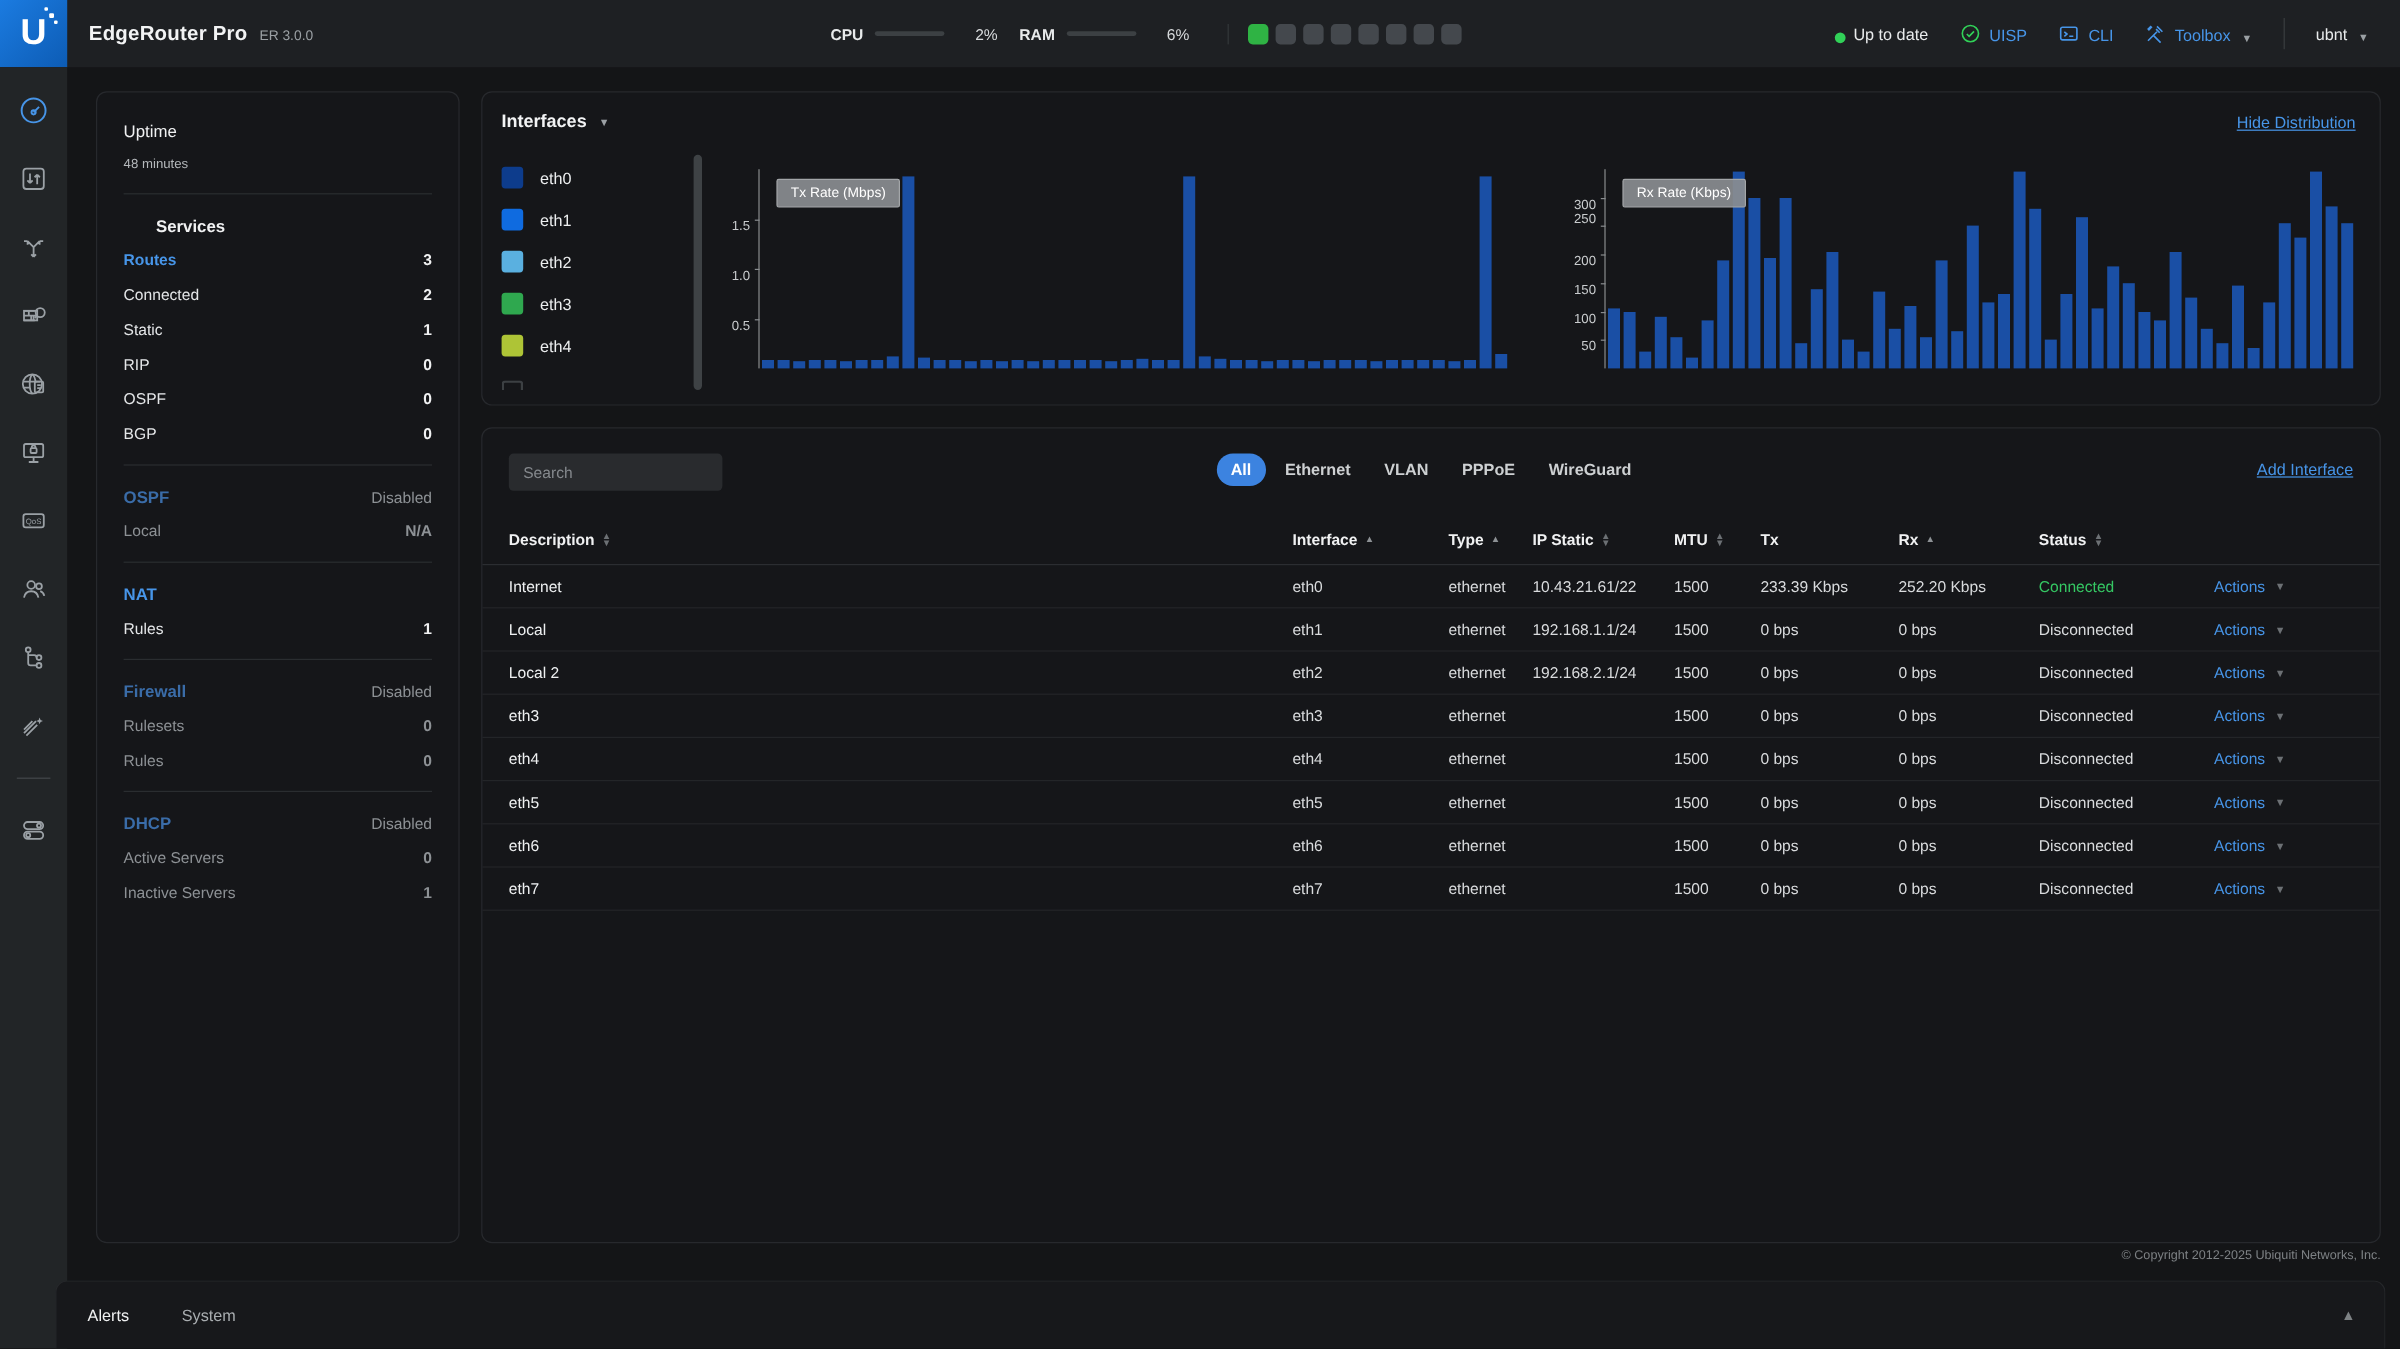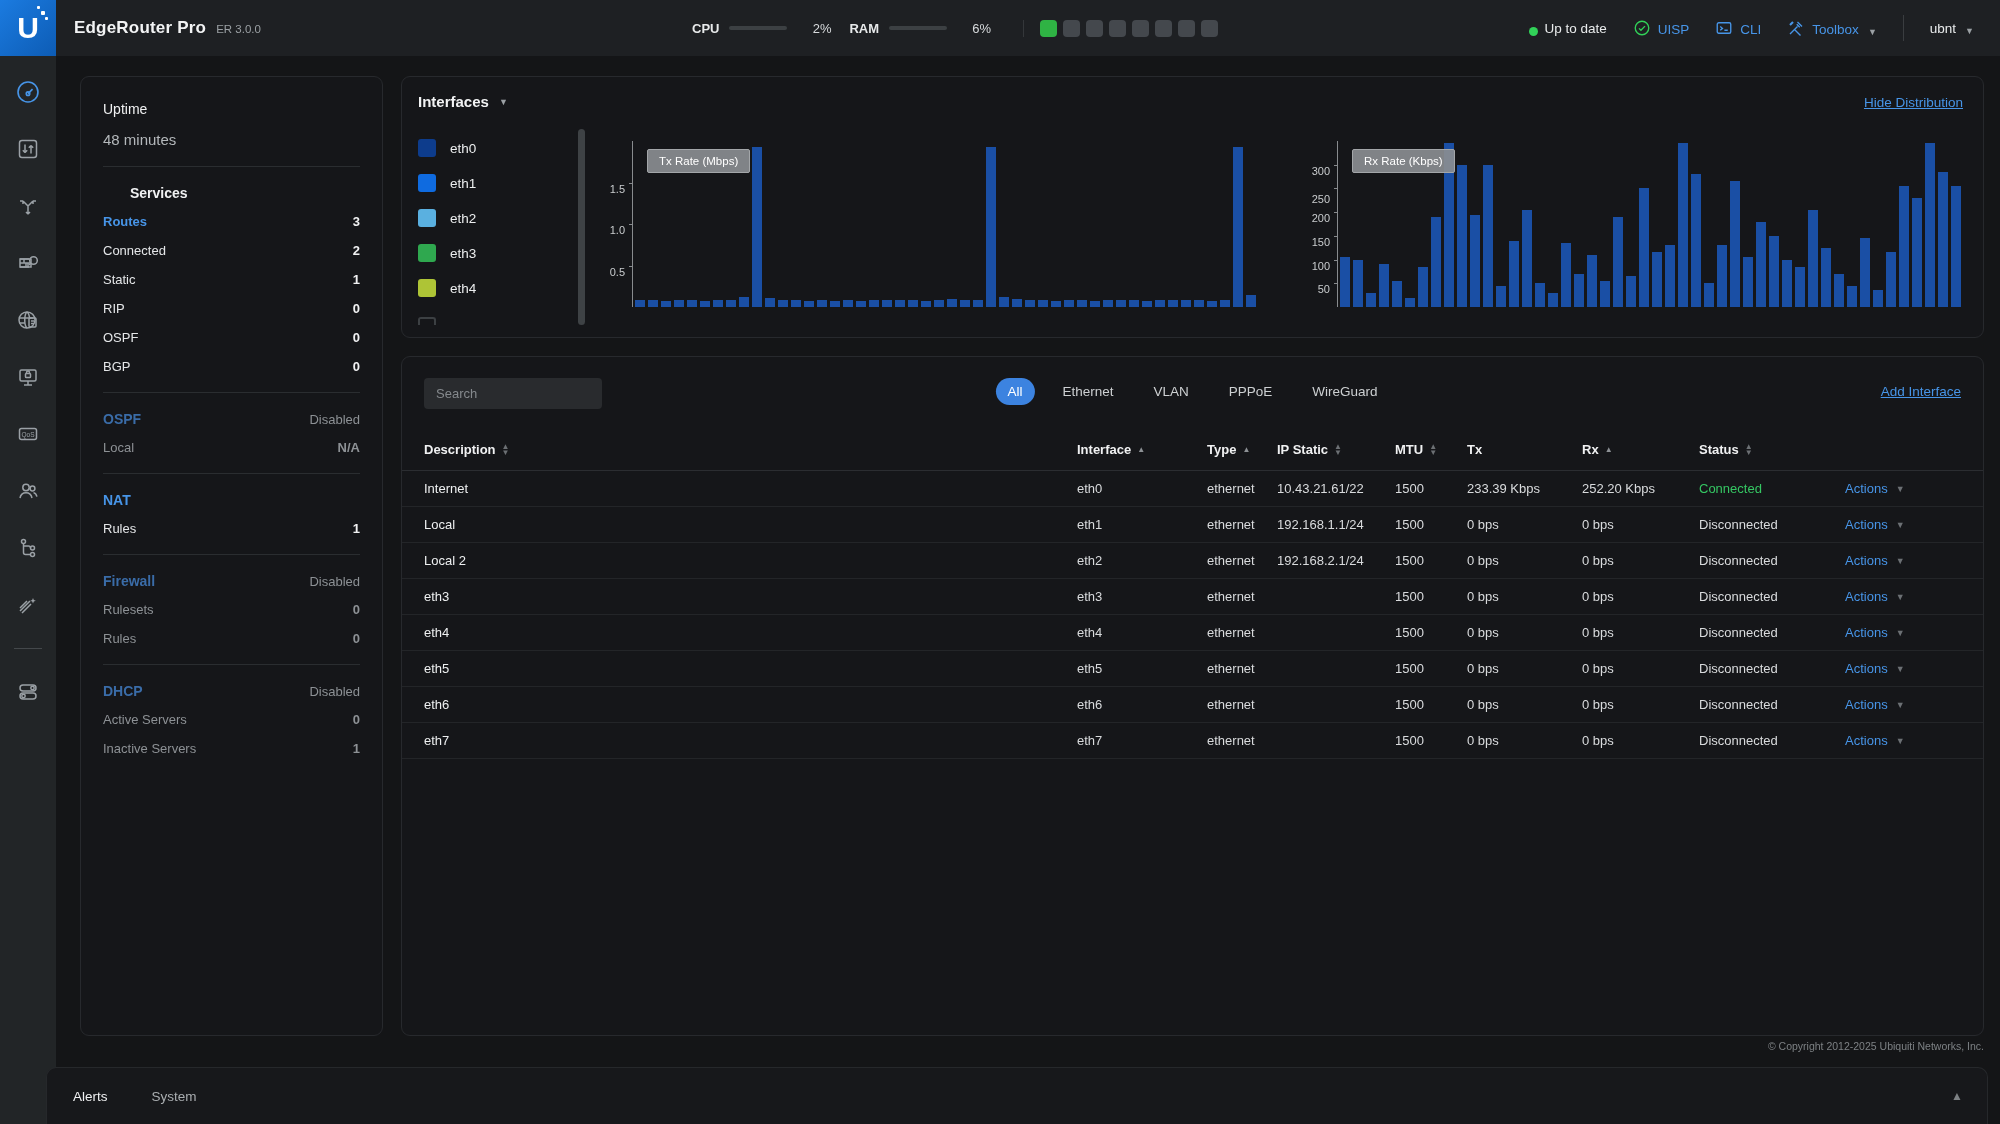--- a/index.html
+++ b/index.html
@@ -39,21 +39,21 @@
   .rail-div { width:28px; height:1px; background:#44484b; }
 
   
   .panel { position:absolute; background:#151619; border:1px solid #27292d; border-radius:9px; }
   #summary-panel { left:80px; top:76px; width:303px; height:960px; padding:24px 22px; }
   #charts-panel  { left:401px; top:76px; width:1583px; height:262px; }
   #table-panel   { left:401px; top:356px; width:1583px; height:680px; }
 
   
   .sum-title { color:#f0f1f2; font-size:14px; margin-bottom:14px; }
-  .sum-sub { color:#b4b8bb; font-size:15px; }
+  .sum-sub { color:#b4b8bb; font-size:11px; }
   .sum-hr { border:none; border-top:1px solid #2a2d30; margin:18px 0; }
   .sec-head { display:flex; justify-content:space-between; align-items:center; font-size:14px; font-weight:bold; margin-bottom:13px; }
   .sec-head .status { color:#8d9195; font-size:13px; font-weight:normal; }
   .sec-title.plain { color:#f0f1f2;margin-left:27px; }
   .sec-title.link { color:#4795e8; }
   .sec-title.dimlink { color:#3a6ca8; }
   .sum-row { display:flex; justify-content:space-between; font-size:13px; margin-bottom:14px; }
   .sum-row .lbl { color:#e4e6e8; }
   .sum-row .lbl.linklbl { color:#4795e8; font-weight:bold; }
   .sum-row .lbl.dim, .sum-row .val.dim { color:#8d9195; }
@@ -75,21 +75,21 @@
   .bars { position:absolute; left:2px; bottom:0; display:flex; align-items:flex-end; gap:3px; height:166px; }
   .bar { width:10px; }
   .tick { position:absolute; right:calc(100% + 8px); transform:translateY(50%); color:#c9ccce; font-size:11px; white-space:nowrap; }
   .tickmark { position:absolute; right:100%; width:4px; height:1px; background:#888b8e; }
   .ctip { position:absolute; left:14px; top:8px; background:rgba(138,141,144,.92); border:1px solid #a3a6a9; color:#fff; font-size:11.5px; padding:5px 11px; border-radius:2px; white-space:nowrap; }
 
   
   #table-toolbar { position:relative; height:72px; padding:22px; }
   #search { position:absolute; left:22px; top:21px; width:178px; height:31px; background:#292b2e; border:none; border-radius:4px; color:#e4e6e8; font-size:13px; padding:0 12px; font-family:"Liberation Sans",sans-serif; }
   #search::placeholder { color:#85898d; }
-  #type-tabs { position:absolute; left:50%; transform:translateX(-50%); top:21px; display:flex; align-items:center; gap:16px; }
+  #type-tabs { position:absolute; left:50%; transform:translateX(-50%); top:21px; display:flex; align-items:center; gap:4px;font-weight:bold; }
   .ttab { color:#cdd0d2; font-size:13.5px; padding:6px 12px; border-radius:15px; }
   .ttab.active { background:#3c83e0; color:#fff; }
   #add-if { position:absolute; right:22px; top:27px; color:#4795e8; font-size:13.5px; }
   .tgrid { display:grid; grid-template-columns:1fr 130px 70px 118px 72px 115px 117px 146px 116px; padding:0 22px; align-items:center; }
   #thead { height:42px; border-bottom:1px solid #2b2d31; }
   .th { color:#f0f1f2; font-size:13px; font-weight:bold; display:flex; align-items:center; gap:6px; }
   .sorts { display:flex; flex-direction:column; line-height:6px; font-size:8px; color:#6c7074; }
   .sort-asc { font-size:8px; color:#8d9195; }
   .trow { height:36px; border-bottom:1px solid #232528; font-size:13px; color:#d9dbdd; }
   .trow .c-desc { color:#eef0f1; }
@@ -424,21 +424,21 @@
       </div>
     <div id="chart-rx" class="chart">
         <span class="tick" style="top: 136.286px;">50</span>
         <span class="tickmark" style="top: 142.286px;"></span>
         <span class="tick" style="top: 112.571px;">100</span>
         <span class="tickmark" style="top: 118.571px;"></span>
         <span class="tick" style="top: 88.8571px;">150</span>
         <span class="tickmark" style="top: 94.8571px;"></span>
         <span class="tick" style="top: 65.1429px;">200</span>
         <span class="tickmark" style="top: 71.1429px;"></span>
-        <span class="tick" style="top: 46px;">250</span>
+        <span class="tick" style="top: 30px;">250</span>
         <span class="tickmark" style="top: 47.4286px;"></span>
         <span class="tick" style="top: 17.7143px;">300</span>
         <span class="tickmark" style="top: 23.7143px;"></span>
         <div class="bars">
           <div class="bar" style="height: 49.8px; background: rgb(26, 79, 165);"></div>
           <div class="bar" style="height: 47.4286px; background: rgb(26, 79, 165);"></div>
           <div class="bar" style="height: 14.2286px; background: rgb(26, 79, 165);"></div>
           <div class="bar" style="height: 42.6857px; background: rgb(26, 79, 165);"></div>
           <div class="bar" style="height: 26.0857px; background: rgb(26, 79, 165);"></div>
           <div class="bar" style="height: 9.48571px; background: rgb(26, 79, 165);"></div>

